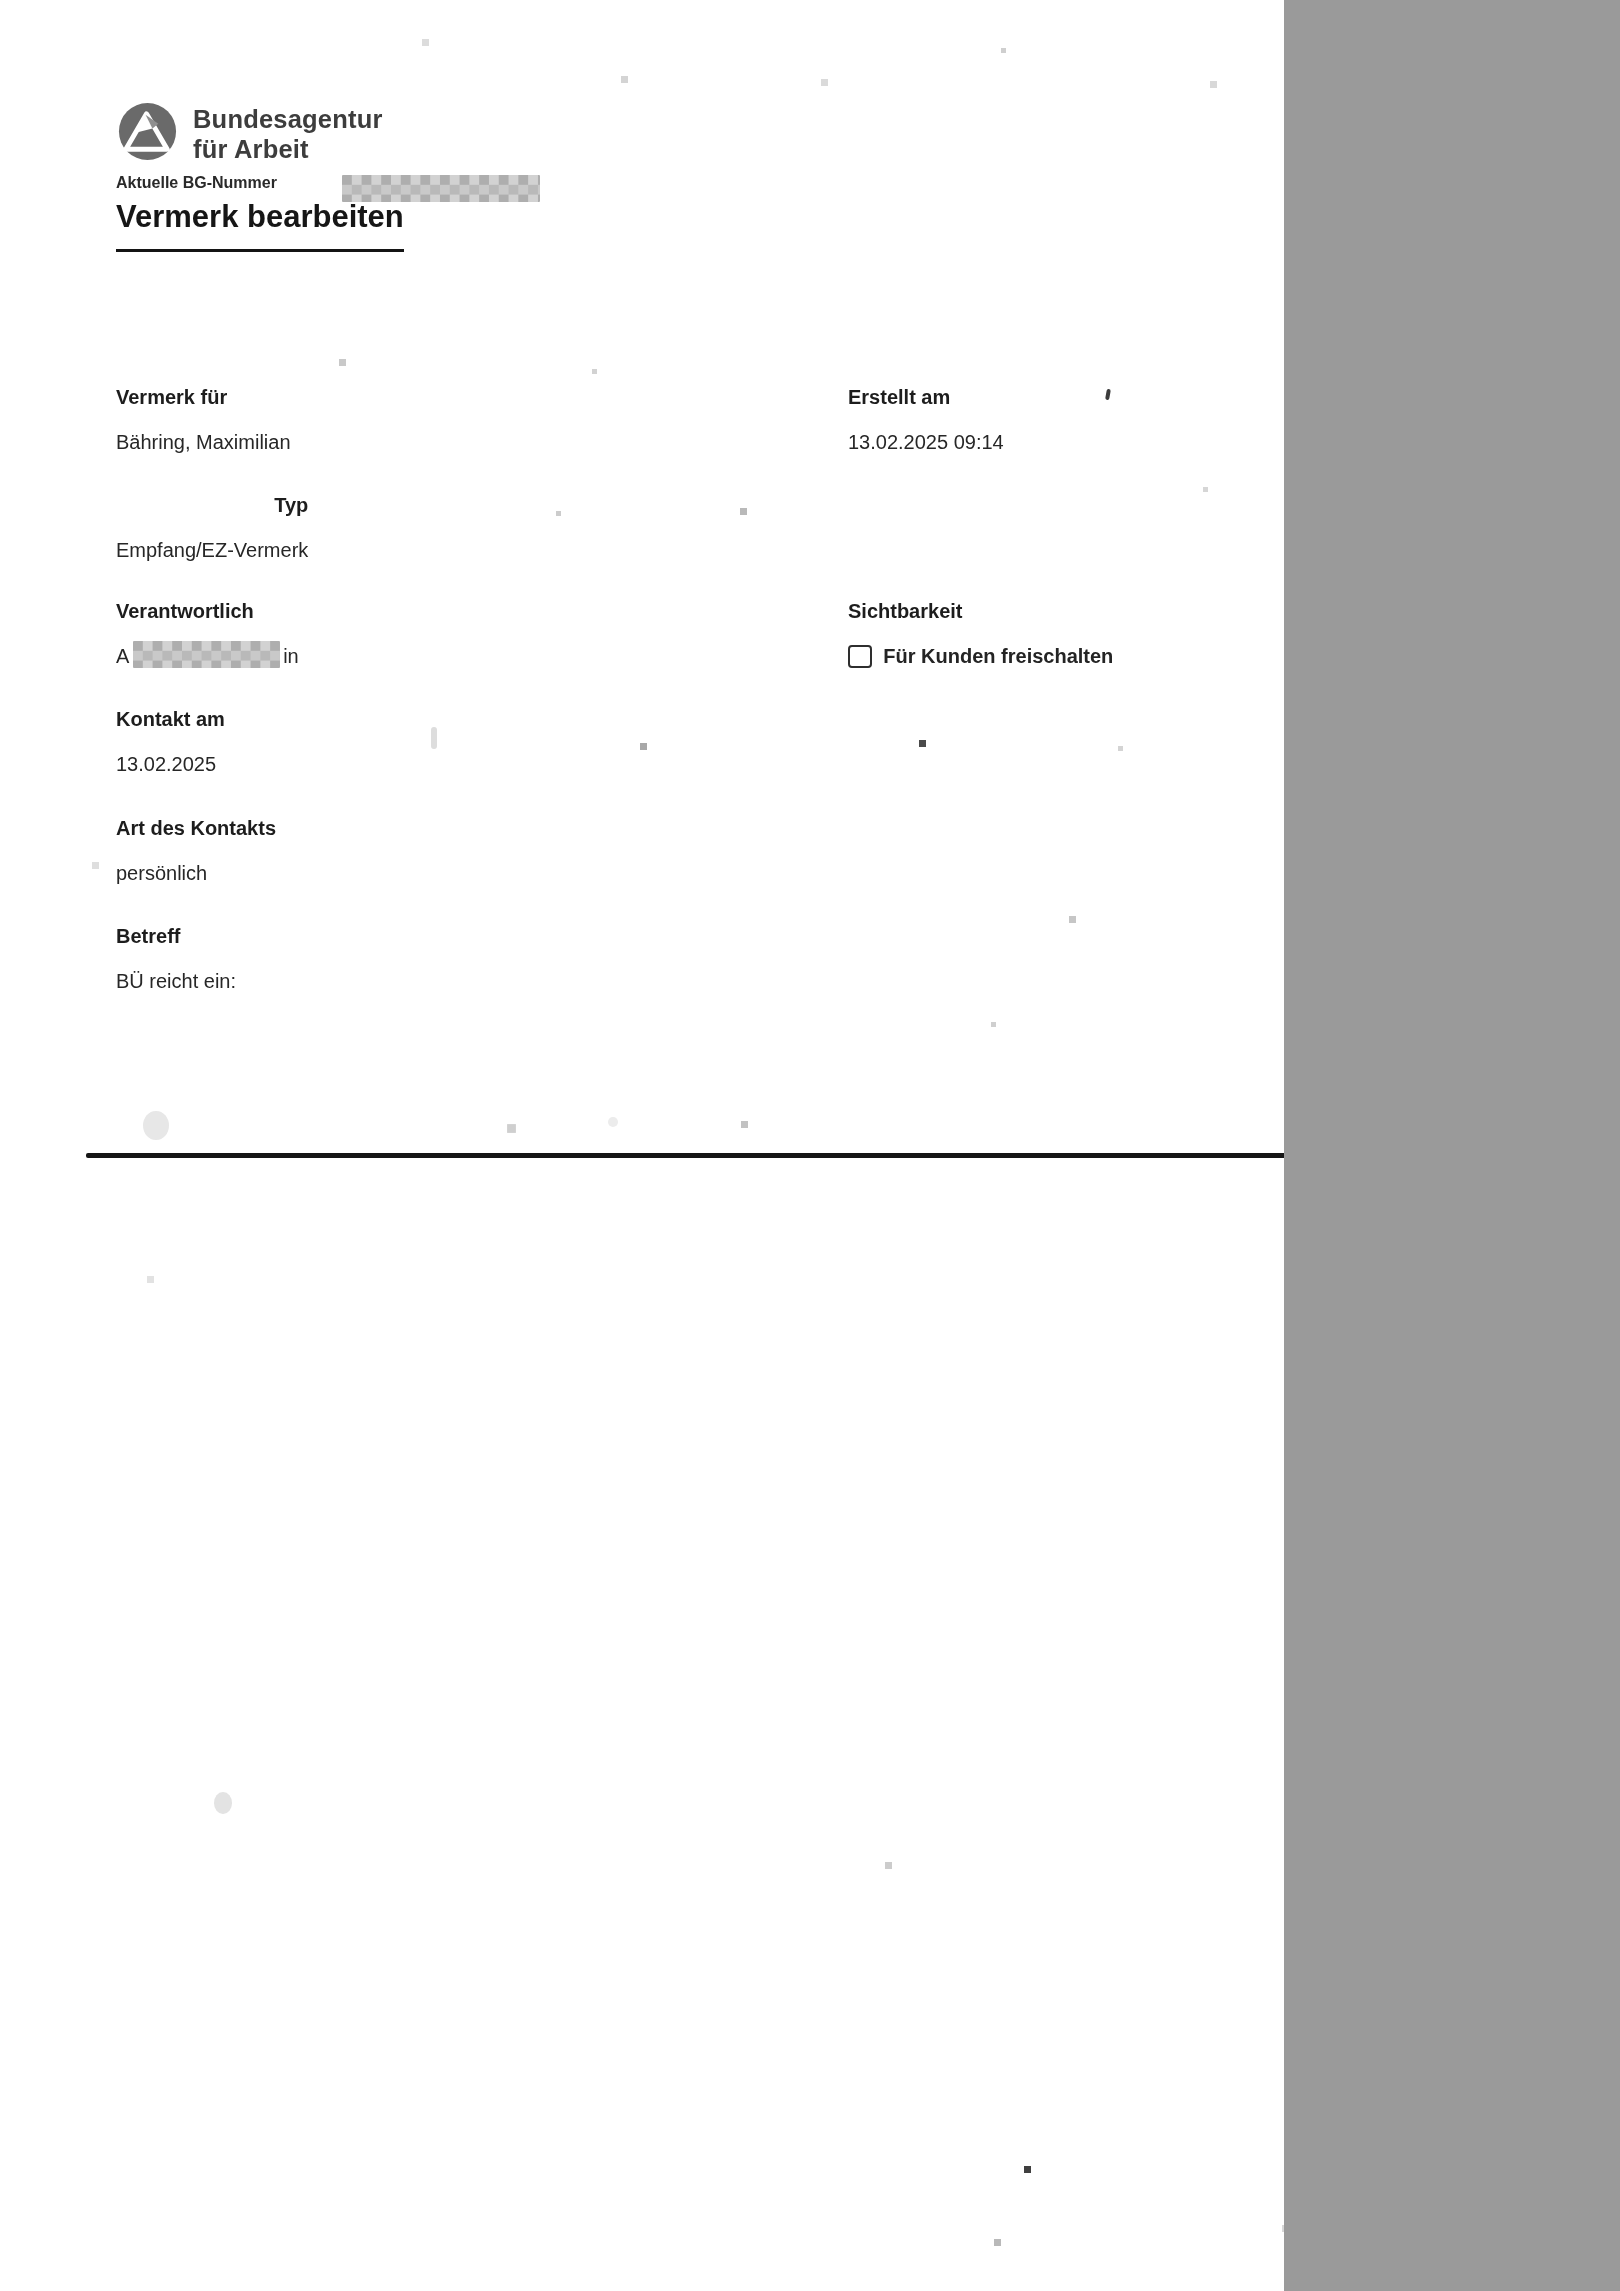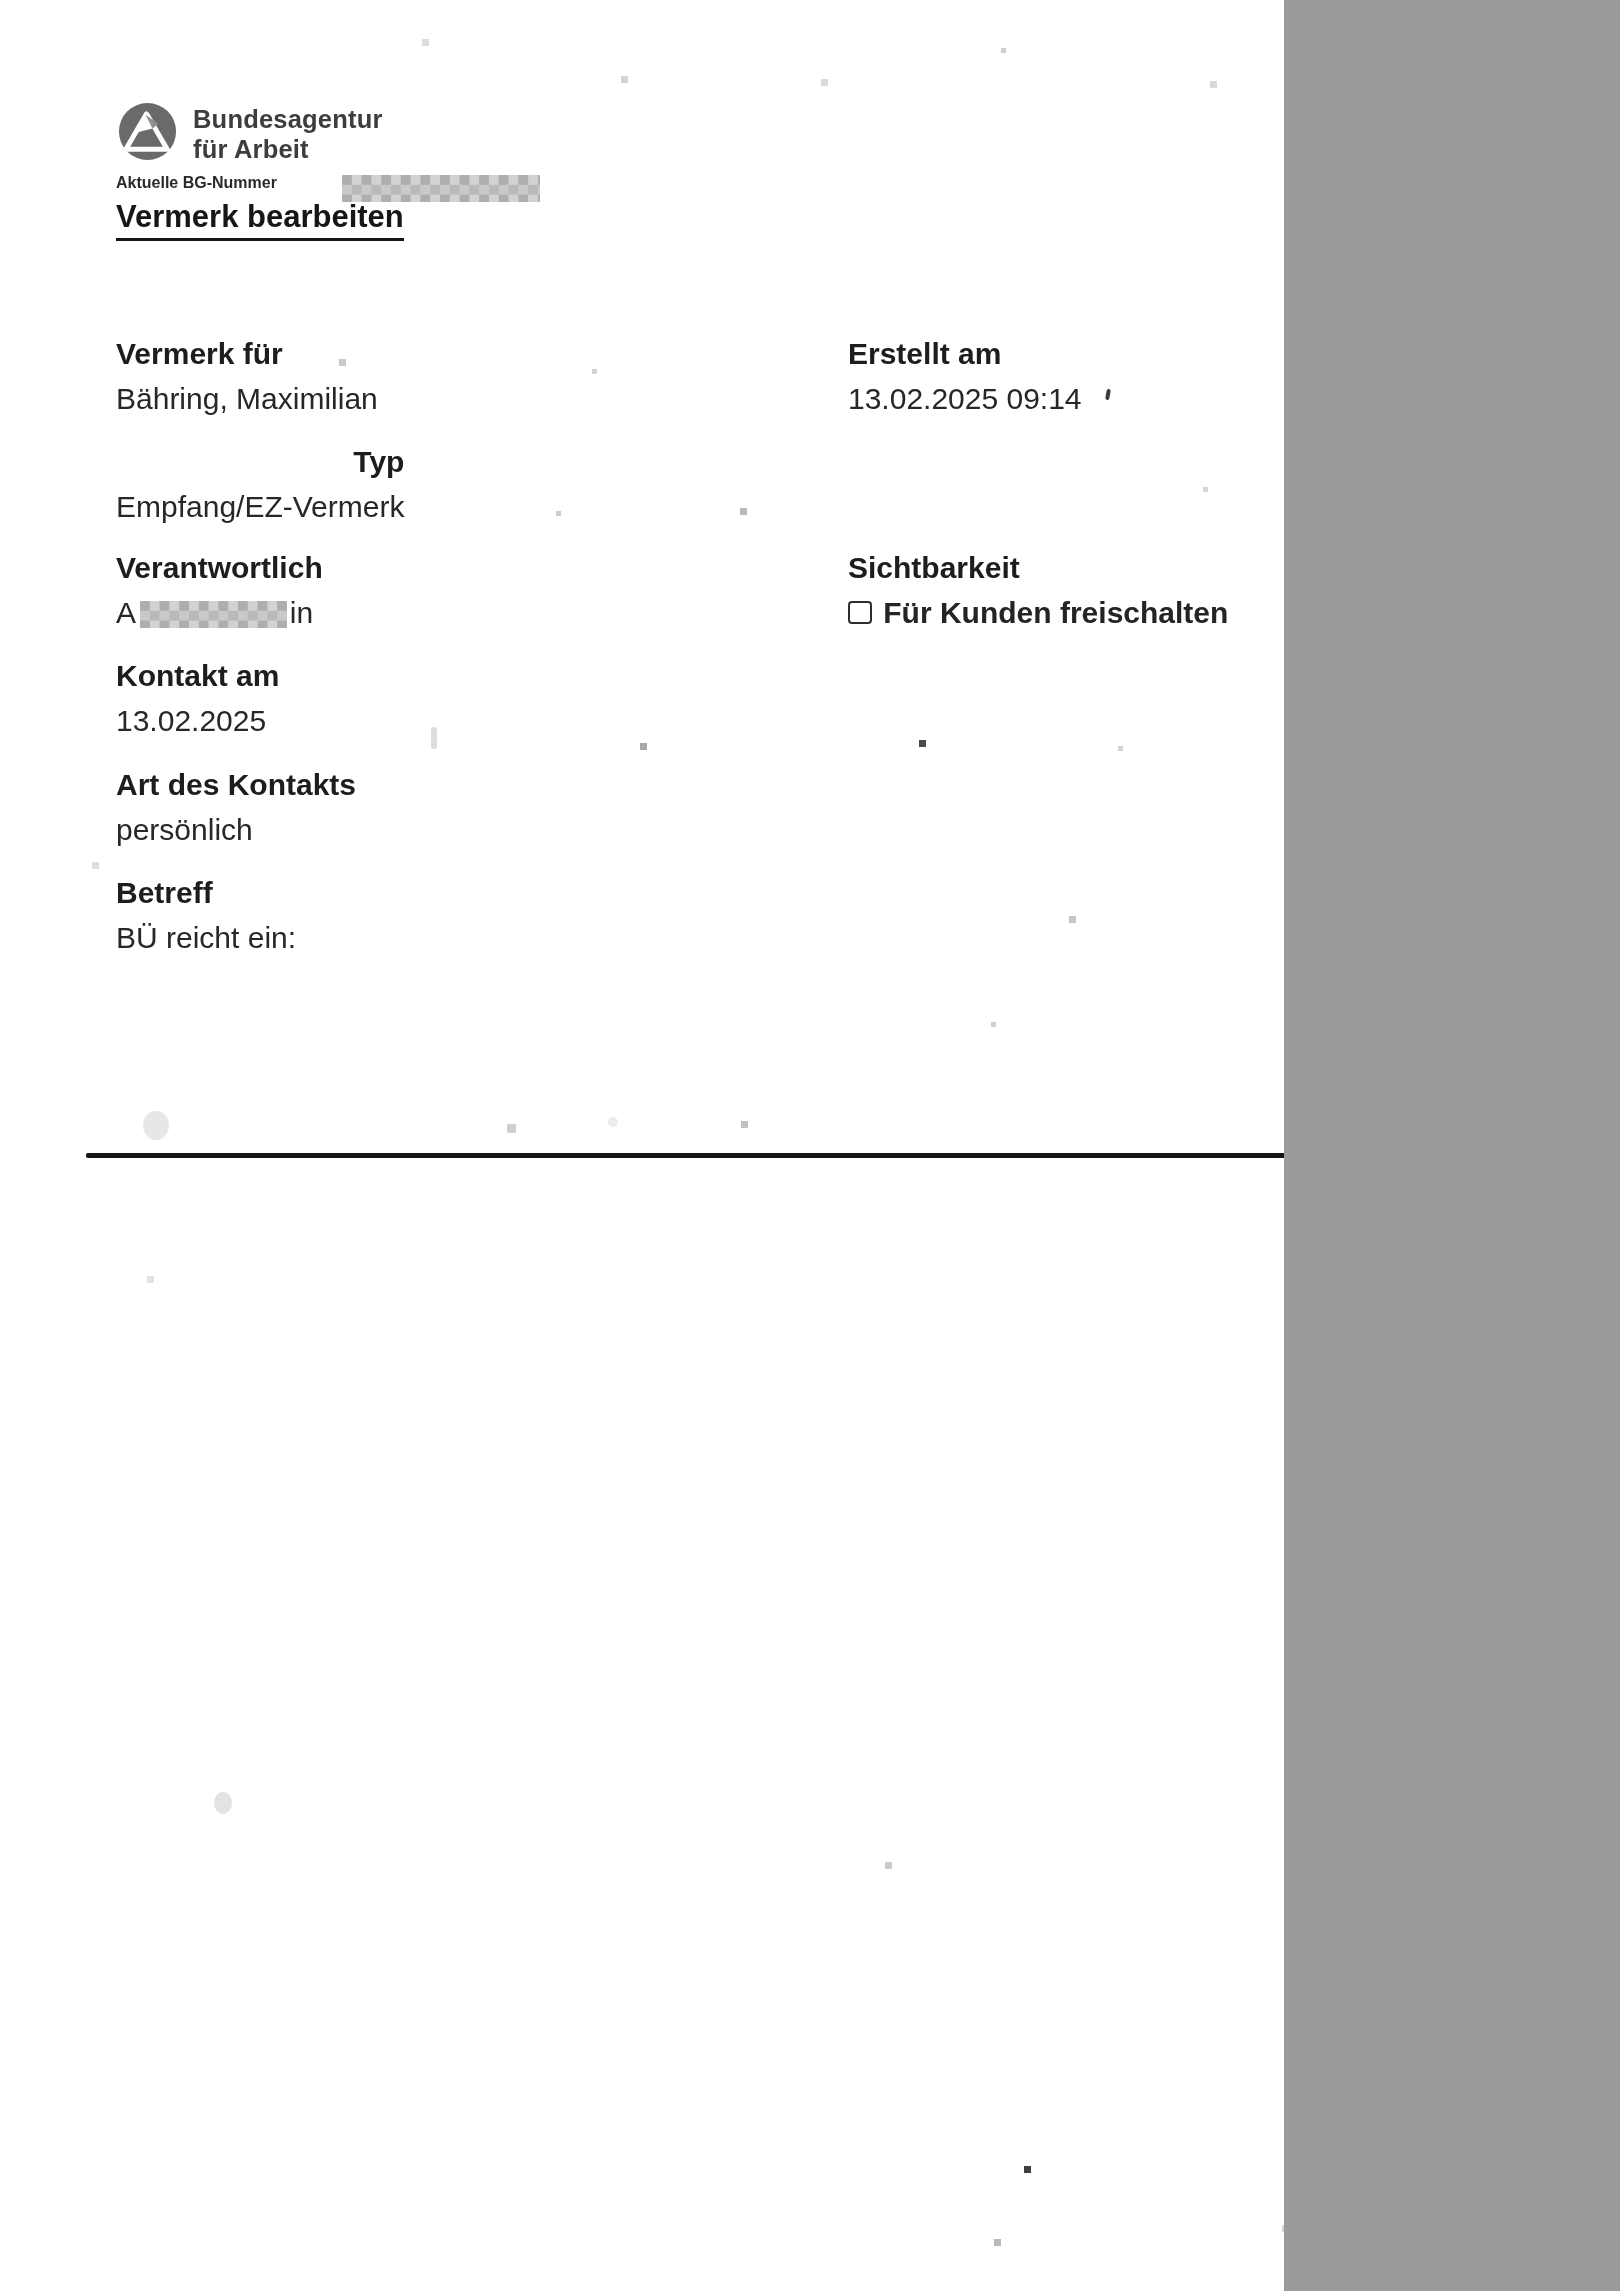--- a/index.html
+++ b/index.html
@@ -23,25 +23,25 @@
     display:inline-block;
     background:
       conic-gradient(#d2d2d2 25%, #b9b9b9 0 50%, #c9c9c9 0 75%, #aeaeae 0) 0 0/19.6px 19.6px;
     border-radius:1px;
   }
   .bg-number-redact{position:absolute;left:342px;top:175px;width:198px;height:26.5px;}
   .page-title{
     position:absolute;left:116px;top:199px;
     font-size:31px;font-weight:bold;color:#161616;
     line-height:35px;
-    padding-bottom:4px;
+    padding-bottom:15px;
     border-bottom:3.9px solid #141414;
   }
   
-  .field{position:absolute;font-size:30px;line-height:33px;}
+  .field{position:absolute;font-size:20px;line-height:33px;margin-top:44px;}
   .field .label{font-weight:bold;color:#1d1d1d;}
   .field .value{margin-top:11.8px;color:#272727;}
   .f-left{left:116px;}
   .f-right{left:848px;}
   .f1{top:337px;} .f2{top:445px;text-align:right;} .f3{top:551px;}
   .f4{top:659px;} .f5{top:768px;} .f6{top:876px;} .f7{top:984px;}
   .text-lines{line-height:36px;}
   .inline-redact{
     display:inline-block;width:147px;height:26.5px;
     vertical-align:-4.9px;margin:0 2.9px 0 3.9px;

